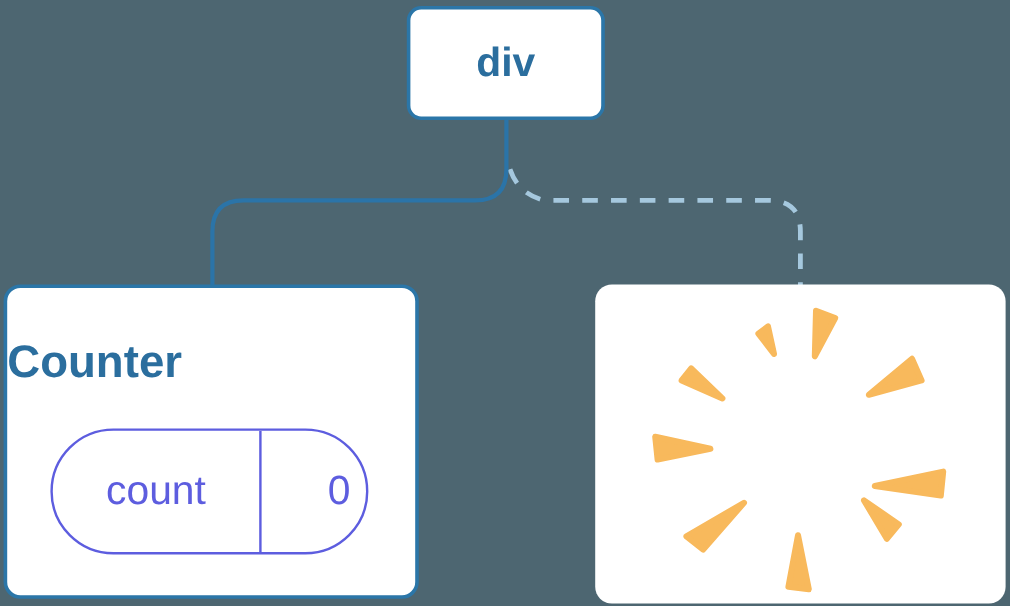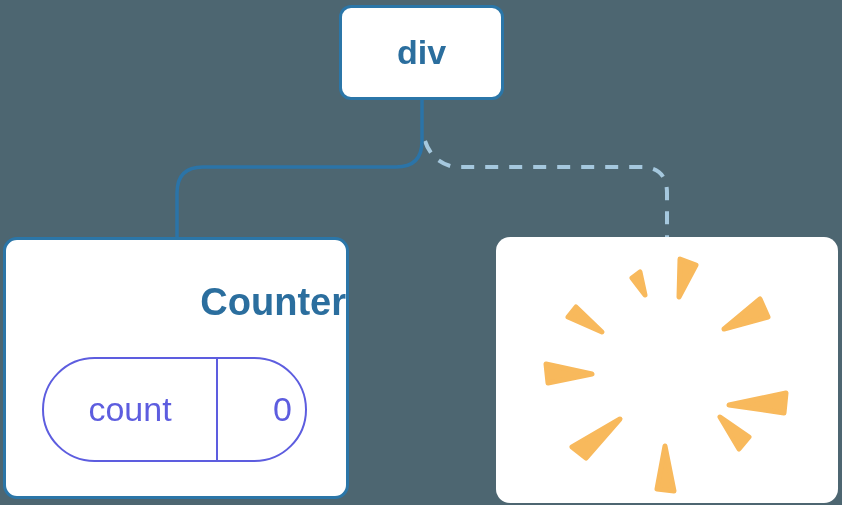--- a/index.html
+++ b/index.html
@@ -48,21 +48,21 @@
     background: #ffffff;
     border-radius: 14px;
   }
   .counter-card {
     left: 3px; top: 237px;
     width: 346px; height: 262px;
     border: 3px solid #2b76a8;
   }
   .card-title {
     margin-top: 41px;
-    text-align: right;
+    text-align: left;
     font-size: 38px;
     font-weight: 600;
     color: #2b6e9e;
   }
   .state-pill {
     position: absolute;
     left: 36px; top: 117px;
     width: 265px; height: 105px;
     box-sizing: border-box;
     border: 2px solid #5d5ddf;

